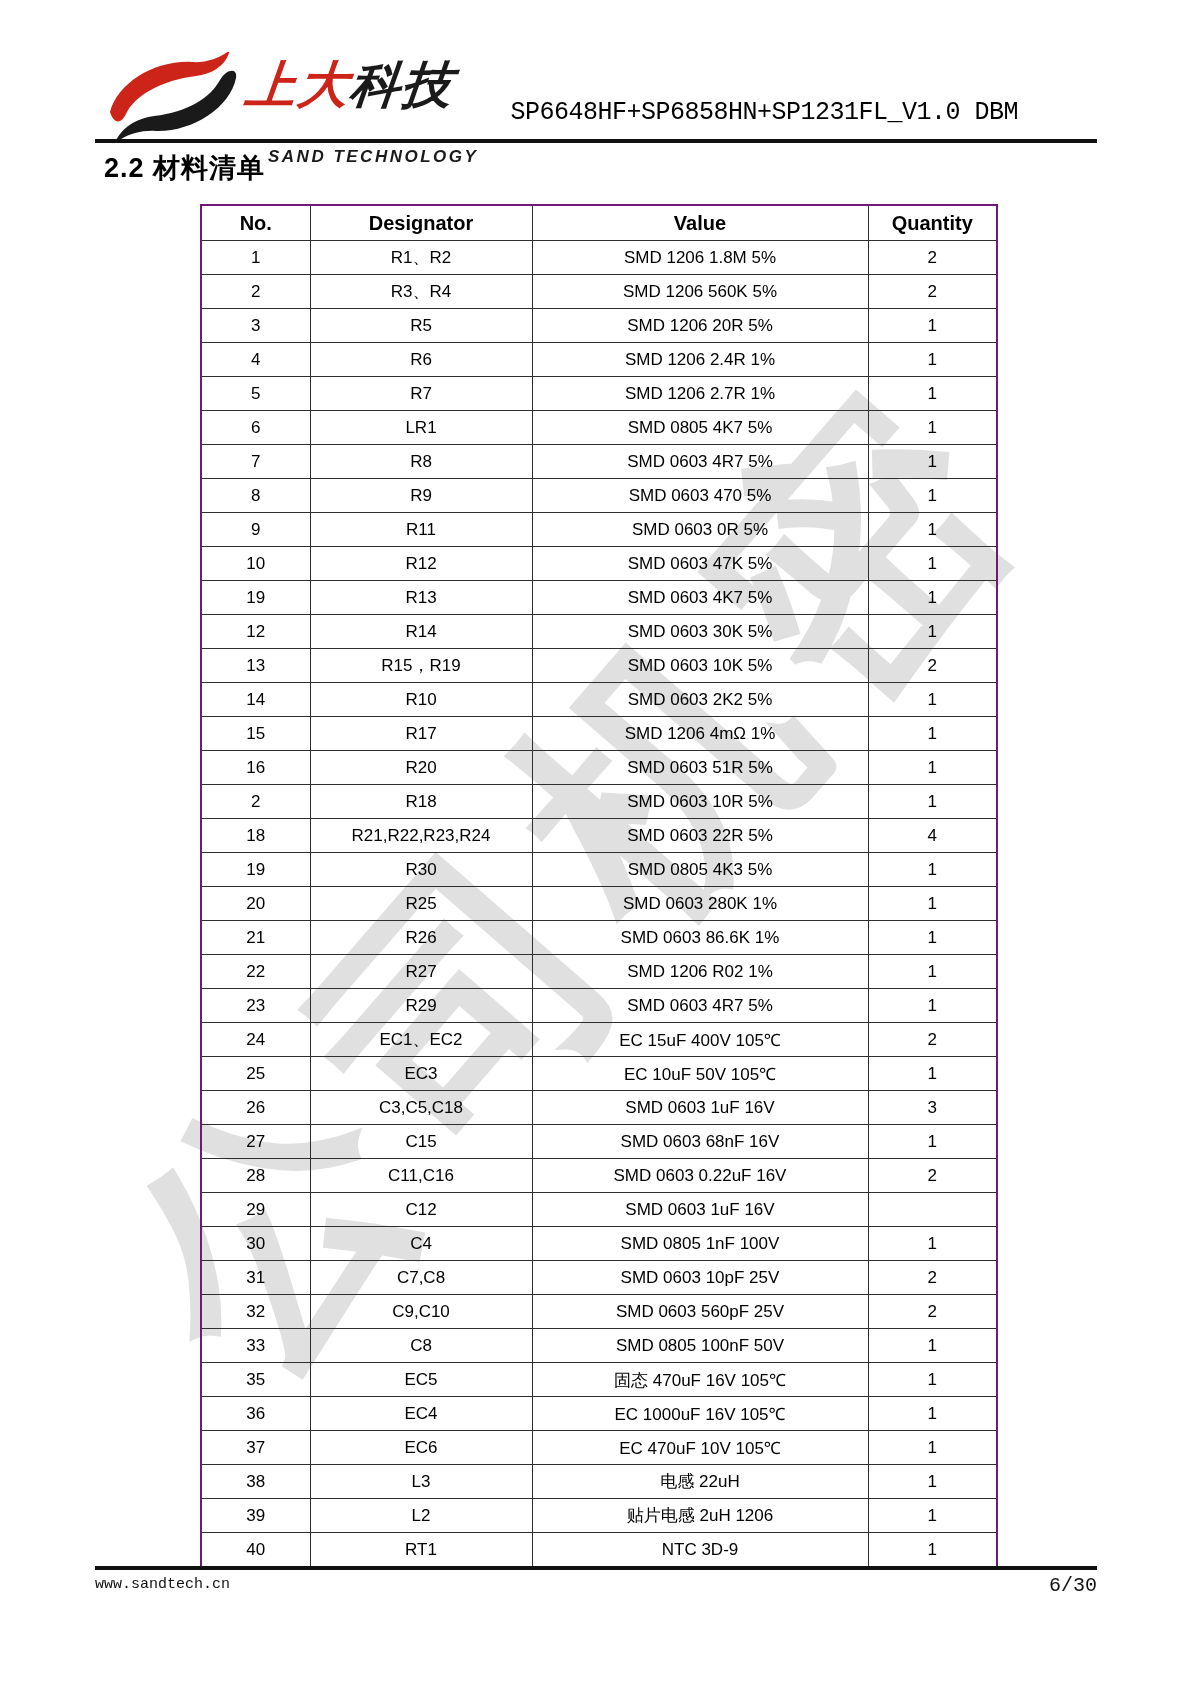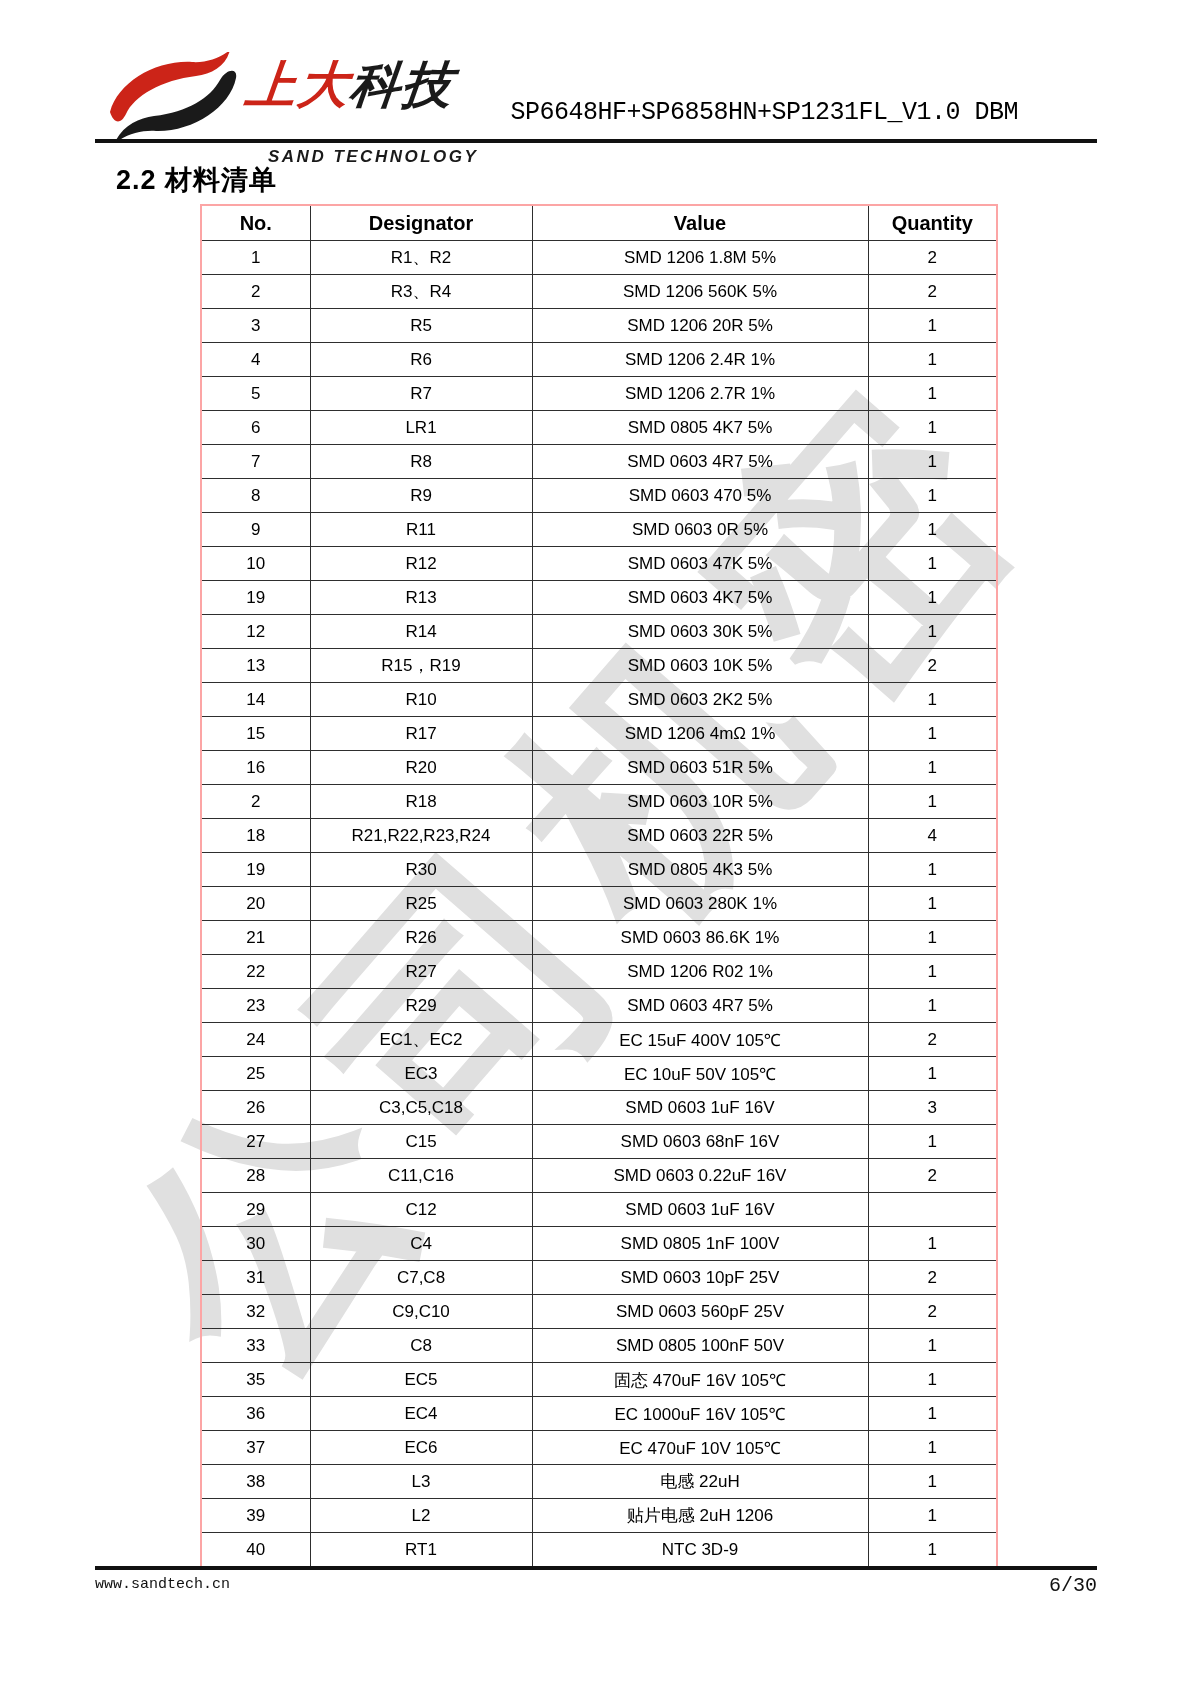--- a/index.html
+++ b/index.html
@@ -35,33 +35,33 @@
     position:absolute; right:172px; top:98px; z-index:2;
     font-size:25px; color:#000000; letter-spacing:-0.5px;
     font-family:"Liberation Mono", monospace; font-weight:500;
     white-space:nowrap;
   }
   .header-rule{
     position:absolute; left:95px; top:139px; width:1002px; height:4px;
     background:#111; z-index:2;
   }
   .section-heading{
-    position:absolute; left:104px; top:150px; margin:12px; z-index:2;
+    position:absolute; left:104px; top:150px; margin:0; z-index:2;
     font-size:27px; font-weight:700; color:#000; letter-spacing:1px;
   }
   
   table.bom{
     position:absolute; left:200px; top:204px; width:796px; z-index:1;
     border-collapse:collapse; table-layout:fixed;
     background:transparent;
   }
   table.bom, table.bom th, table.bom td{
     border:1.6px solid #2e2e2e;
   }
-  table.bom{border:2px solid #fca5a5;}
+  table.bom{border:2px solid #701a75;}
   table.bom th{
     height:34px; font-size:20px; font-weight:700; color:#000;
     text-align:center; padding:0; background:transparent;
   }
   table.bom td{
     height:33px; font-size:17px; color:#000; text-align:center;
     padding:0 4px; overflow:hidden; white-space:nowrap;
     background:transparent;
   }
   

